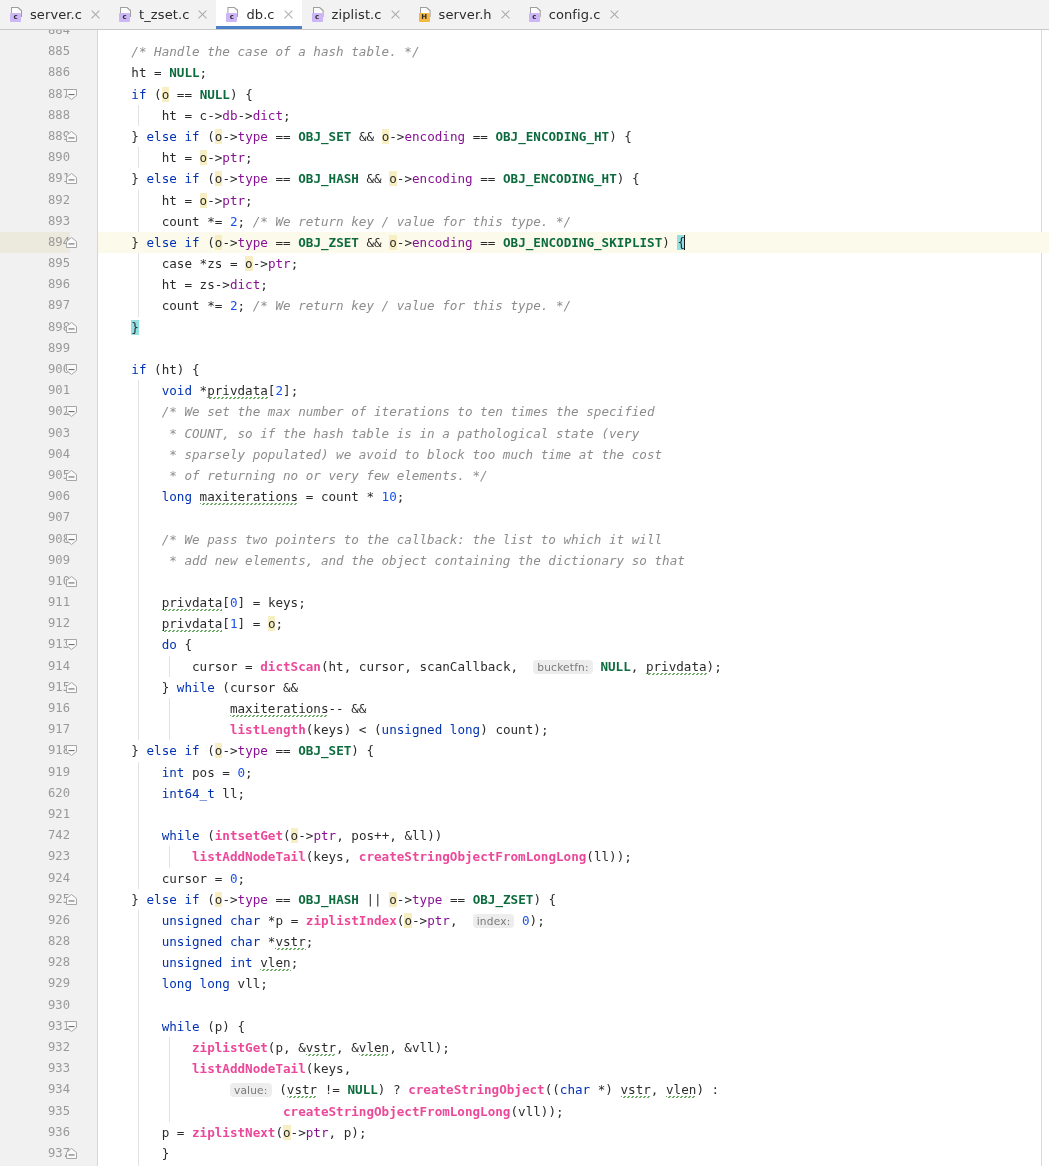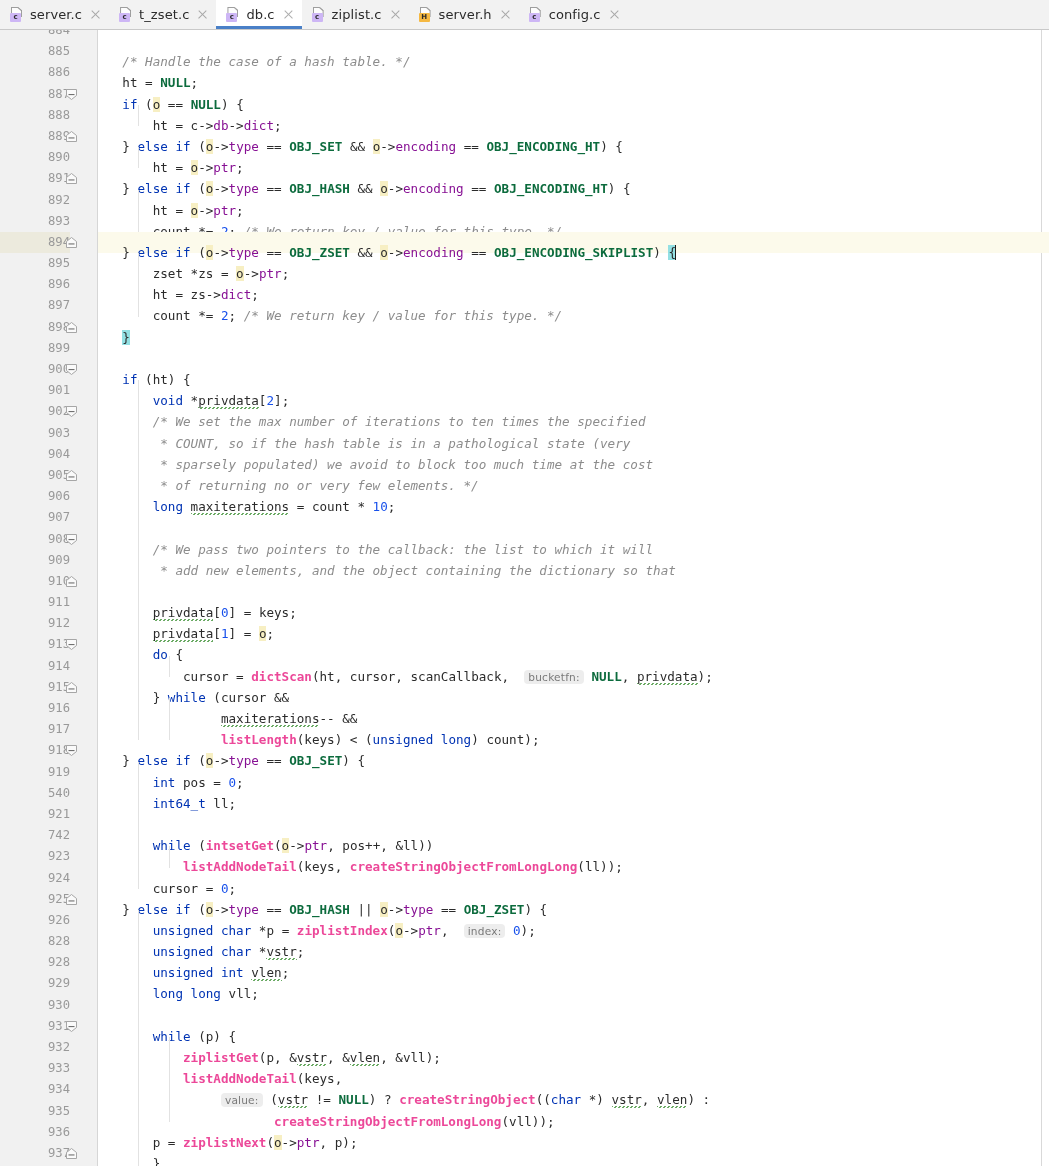--- a/index.html
+++ b/index.html
@@ -168,23 +168,22 @@
     font-size: 12.2px;
   }
   .fold {
     position: absolute;
     left: 66px; top: 5px;
     width: 11px; height: 11px;
   }
   .fold svg { display: block; }
   .code {
     position: absolute;
-    left: 92px; top: 0;
+    left: 101px; top: 0;
     color: #2b2b2b;
-    margin-top: 10px;
   }
   .iguide {
     position: absolute;
     top: 0; bottom: 0;
     width: 1px;
     background: #e2e2e2;
   }
 
   
   .kw   { color: #0033b3; }
@@ -294,21 +293,21 @@
       <div class="row"><div class="lnum">891</div><div class="fold"><svg width="11" height="11" viewBox="0 0 11 11">
             <path d="M5.5 0.5 L10.5 4.5 V10.5 H0.5 V4.5 Z" fill="#fafafa" stroke="#a6a6a6" stroke-width="1"></path>
             <rect x="2.5" y="6.4" width="6" height="1.1" fill="#707070"></rect>
           </svg></div><div class="code">    } <span class="kw">else</span> <span class="kw">if</span> (<span class="hl">o</span>-&gt;<span class="fld">type</span> == <span class="mac">OBJ_HASH</span> &amp;&amp; <span class="hl">o</span>-&gt;<span class="fld">encoding</span> == <span class="mac">OBJ_ENCODING_HT</span>) {</div></div>
       <div class="row"><div class="lnum">892</div><div class="iguide" style="left: 138.32px;"></div><div class="code">        <span>ht</span> = <span class="hl">o</span>-&gt;<span class="fld">ptr</span>;</div></div>
       <div class="row"><div class="lnum">893</div><div class="iguide" style="left: 138.32px;"></div><div class="code">        <span>count</span> *= <span class="num">2</span>; <span class="cmt">/* We return key / value for this type. */</span></div></div>
       <div class="row cur"><div class="rowbg"></div><div class="lnum">894</div><div class="fold"><svg width="11" height="11" viewBox="0 0 11 11">
             <path d="M5.5 0.5 L10.5 4.5 V10.5 H0.5 V4.5 Z" fill="#fafafa" stroke="#a6a6a6" stroke-width="1"></path>
             <rect x="2.5" y="6.4" width="6" height="1.1" fill="#707070"></rect>
           </svg></div><div class="code">    } <span class="kw">else</span> <span class="kw">if</span> (<span class="hl">o</span>-&gt;<span class="fld">type</span> == <span class="mac">OBJ_ZSET</span> &amp;&amp; <span class="hl">o</span>-&gt;<span class="fld">encoding</span> == <span class="mac">OBJ_ENCODING_SKIPLIST</span>) <span class="brace">{</span><span class="caret"></span></div></div>
-      <div class="row"><div class="lnum">895</div><div class="iguide" style="left: 138.32px;"></div><div class="code">        <span>zset</span> *<span>zs</span> = <span class="hl">o</span>-&gt;<span class="fld">ptr</span>;</div></div>
+      <div class="row"><div class="lnum">895</div><div class="iguide" style="left: 138.32px;"></div><div class="code">        <span>case</span> *<span>zs</span> = <span class="hl">o</span>-&gt;<span class="fld">ptr</span>;</div></div>
       <div class="row"><div class="lnum">896</div><div class="iguide" style="left: 138.32px;"></div><div class="code">        <span>ht</span> = <span>zs</span>-&gt;<span class="fld">dict</span>;</div></div>
       <div class="row"><div class="lnum">897</div><div class="iguide" style="left: 138.32px;"></div><div class="code">        <span>count</span> *= <span class="num">2</span>; <span class="cmt">/* We return key / value for this type. */</span></div></div>
       <div class="row"><div class="lnum">898</div><div class="fold"><svg width="11" height="11" viewBox="0 0 11 11">
             <path d="M5.5 0.5 L10.5 4.5 V10.5 H0.5 V4.5 Z" fill="#fafafa" stroke="#a6a6a6" stroke-width="1"></path>
             <rect x="2.5" y="6.4" width="6" height="1.1" fill="#707070"></rect>
           </svg></div><div class="code">    <span class="brace">}</span></div></div>
       <div class="row"><div class="lnum">899</div><div class="code"></div></div>
       <div class="row"><div class="lnum">900</div><div class="fold"><svg width="11" height="11" viewBox="0 0 11 11">
             <path d="M0.5 0.5 H10.5 V6.5 L5.5 10.5 L0.5 6.5 Z" fill="#fafafa" stroke="#a6a6a6" stroke-width="1"></path>
             <rect x="2.5" y="5" width="6" height="1.1" fill="#707070"></rect>
@@ -346,21 +345,21 @@
             <path d="M5.5 0.5 L10.5 4.5 V10.5 H0.5 V4.5 Z" fill="#fafafa" stroke="#a6a6a6" stroke-width="1"></path>
             <rect x="2.5" y="6.4" width="6" height="1.1" fill="#707070"></rect>
           </svg></div><div class="iguide" style="left: 138.32px;"></div><div class="code">        } <span class="kw">while</span> (<span>cursor</span> &amp;&amp;</div></div>
       <div class="row"><div class="lnum">916</div><div class="iguide" style="left: 138.32px;"></div><div class="iguide" style="left: 168.64px;"></div><div class="code">                 <span class="sq"><span>maxiterations</span></span>-- &amp;&amp;</div></div>
       <div class="row"><div class="lnum">917</div><div class="iguide" style="left: 138.32px;"></div><div class="iguide" style="left: 168.64px;"></div><div class="code">                 <span class="fn">listLength</span>(<span>keys</span>) &lt; (<span class="kw">unsigned</span> <span class="kw">long</span>) <span>count</span>);</div></div>
       <div class="row"><div class="lnum">918</div><div class="fold"><svg width="11" height="11" viewBox="0 0 11 11">
             <path d="M0.5 0.5 H10.5 V6.5 L5.5 10.5 L0.5 6.5 Z" fill="#fafafa" stroke="#a6a6a6" stroke-width="1"></path>
             <rect x="2.5" y="5" width="6" height="1.1" fill="#707070"></rect>
           </svg></div><div class="code">    } <span class="kw">else</span> <span class="kw">if</span> (<span class="hl">o</span>-&gt;<span class="fld">type</span> == <span class="mac">OBJ_SET</span>) {</div></div>
       <div class="row"><div class="lnum">919</div><div class="iguide" style="left: 138.32px;"></div><div class="code">        <span class="kw">int</span> <span>pos</span> = <span class="num">0</span>;</div></div>
-      <div class="row"><div class="lnum">540</div><div class="iguide" style="left: 138.32px;"></div><div class="code">        <span class="kw">int64_t</span> <span>ll</span>;</div></div>
+      <div class="row"><div class="lnum">620</div><div class="iguide" style="left: 138.32px;"></div><div class="code">        <span class="kw">int64_t</span> <span>ll</span>;</div></div>
       <div class="row"><div class="lnum">921</div><div class="iguide" style="left: 138.32px;"></div><div class="code"></div></div>
       <div class="row"><div class="lnum">742</div><div class="iguide" style="left: 138.32px;"></div><div class="code">        <span class="kw">while</span> (<span class="fn">intsetGet</span>(<span class="hl">o</span>-&gt;<span class="fld">ptr</span>, <span>pos</span>++, &amp;<span>ll</span>))</div></div>
       <div class="row"><div class="lnum">923</div><div class="iguide" style="left: 138.32px;"></div><div class="iguide" style="left: 168.64px;"></div><div class="code">            <span class="fn">listAddNodeTail</span>(<span>keys</span>, <span class="fn">createStringObjectFromLongLong</span>(<span>ll</span>));</div></div>
       <div class="row"><div class="lnum">924</div><div class="iguide" style="left: 138.32px;"></div><div class="code">        <span>cursor</span> = <span class="num">0</span>;</div></div>
       <div class="row"><div class="lnum">925</div><div class="fold"><svg width="11" height="11" viewBox="0 0 11 11">
             <path d="M5.5 0.5 L10.5 4.5 V10.5 H0.5 V4.5 Z" fill="#fafafa" stroke="#a6a6a6" stroke-width="1"></path>
             <rect x="2.5" y="6.4" width="6" height="1.1" fill="#707070"></rect>
           </svg></div><div class="code">    } <span class="kw">else</span> <span class="kw">if</span> (<span class="hl">o</span>-&gt;<span class="fld">type</span> == <span class="mac">OBJ_HASH</span> || <span class="hl">o</span>-&gt;<span class="fld">type</span> == <span class="mac">OBJ_ZSET</span>) {</div></div>
       <div class="row"><div class="lnum">926</div><div class="iguide" style="left: 138.32px;"></div><div class="code">        <span class="kw">unsigned</span> <span class="kw">char</span> *<span>p</span> = <span class="fn">ziplistIndex</span>(<span class="hl">o</span>-&gt;<span class="fld">ptr</span>,  <span class="hint">index:</span> <span class="num">0</span>);</div></div>
       <div class="row"><div class="lnum">828</div><div class="iguide" style="left: 138.32px;"></div><div class="code">        <span class="kw">unsigned</span> <span class="kw">char</span> *<span class="sq"><span>vstr</span></span>;</div></div>

